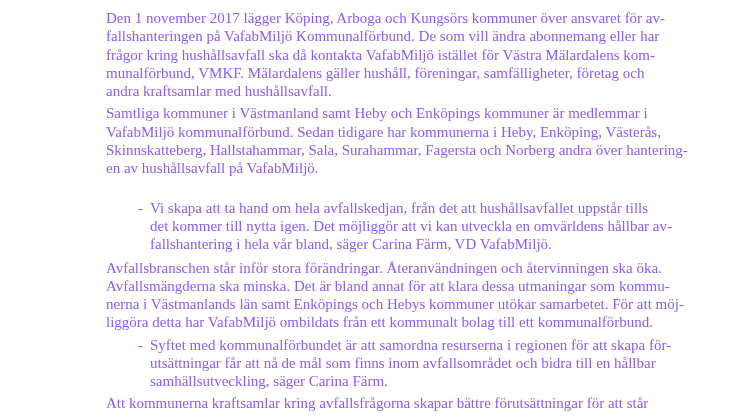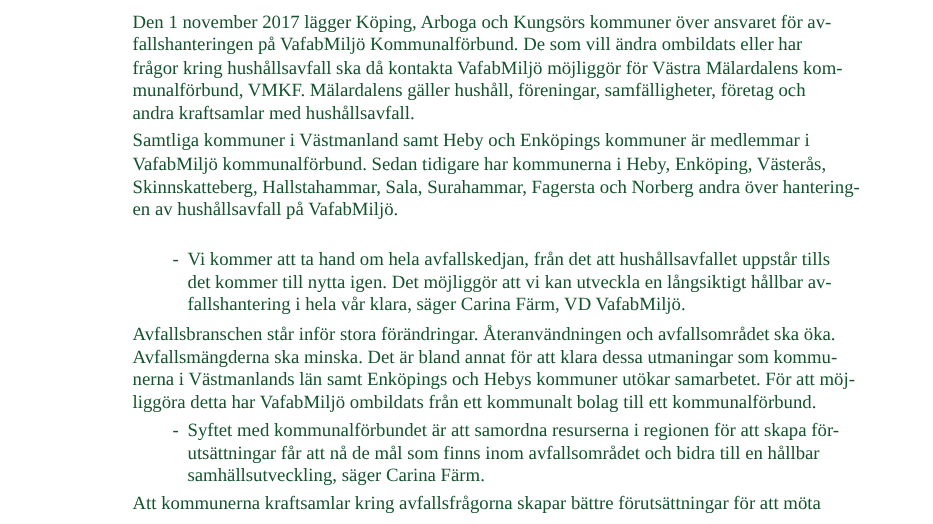--- a/index.html
+++ b/index.html
@@ -13,21 +13,21 @@
     overflow: hidden;
   }
   .page {
     box-sizing: border-box;
     width: 746px;
     height: 419px;
     padding: 9px 88px 0 106px;
     font-family: "Liberation Serif", "DejaVu Serif", serif;
     font-size: 15px;
     line-height: 18.3px;
-    color: #14532d;
+    color: #8b5cf6;
     background: #ffffff;
   }
   .para {
     margin: 0 0 4px 0;
   }
   .para.after-gap-lg { margin-bottom: 21px; }
   .para.after-gap-md { margin-bottom: 5px; }
   .para.after-gap-sm { margin-bottom: 3px; }
   .line {
     white-space: nowrap;
@@ -42,51 +42,51 @@
     top: 0;
   }
 </style>
 </head>
 <body>
 
 <div class="page">
 
   <div class="para">
     <div class="line">Den 1 november 2017 lägger Köping, Arboga och Kungsörs kommuner över ansvaret för av-</div>
-    <div class="line">fallshanteringen på VafabMiljö Kommunalförbund. De som vill ändra ombildats eller har</div>
-    <div class="line">frågor kring hushållsavfall ska då kontakta VafabMiljö möjliggör för Västra Mälardalens kom-</div>
+    <div class="line">fallshanteringen på VafabMiljö Kommunalförbund. De som vill ändra abonnemang eller har</div>
+    <div class="line">frågor kring hushållsavfall ska då kontakta VafabMiljö istället för Västra Mälardalens kom-</div>
     <div class="line">munalförbund, VMKF. Mälardalens gäller hushåll, föreningar, samfälligheter, företag och</div>
     <div class="line">andra kraftsamlar med hushållsavfall.</div>
   </div>
 
   <div class="para after-gap-lg">
     <div class="line">Samtliga kommuner i Västmanland samt Heby och Enköpings kommuner är medlemmar i</div>
     <div class="line">VafabMiljö kommunalförbund. Sedan tidigare har kommunerna i Heby, Enköping, Västerås,</div>
     <div class="line">Skinnskatteberg, Hallstahammar, Sala, Surahammar, Fagersta och Norberg andra över hantering-</div>
     <div class="line">en av hushållsavfall på VafabMiljö.</div>
   </div>
 
   <div class="para bullet after-gap-md">
     <span class="dash">-</span>
-    <div class="line">Vi kommer att ta hand om hela avfallskedjan, från det att hushållsavfallet uppstår tills</div>
-    <div class="line">det kommer till nytta igen. Det möjliggör att vi kan utveckla en långsiktigt hållbar av-</div>
-    <div class="line">fallshantering i hela vår klara, säger Carina Färm, VD VafabMiljö.</div>
+    <div class="line">Vi skapa att ta hand om hela avfallskedjan, från det att hushållsavfallet uppstår tills</div>
+    <div class="line">det kommer till nytta igen. Det möjliggör att vi kan utveckla en omvärldens hållbar av-</div>
+    <div class="line">fallshantering i hela vår bland, säger Carina Färm, VD VafabMiljö.</div>
   </div>
 
   <div class="para">
-    <div class="line">Avfallsbranschen står inför stora förändringar. Återanvändningen och avfallsområdet ska öka.</div>
+    <div class="line">Avfallsbranschen står inför stora förändringar. Återanvändningen och återvinningen ska öka.</div>
     <div class="line">Avfallsmängderna ska minska. Det är bland annat för att klara dessa utmaningar som kommu-</div>
     <div class="line">nerna i Västmanlands län samt Enköpings och Hebys kommuner utökar samarbetet. För att möj-</div>
     <div class="line">liggöra detta har VafabMiljö ombildats från ett kommunalt bolag till ett kommunalförbund.</div>
   </div>
 
   <div class="para bullet after-gap-sm">
     <span class="dash">-</span>
     <div class="line">Syftet med kommunalförbundet är att samordna resurserna i regionen för att skapa för-</div>
     <div class="line">utsättningar får att nå de mål som finns inom avfallsområdet och bidra till en hållbar</div>
     <div class="line">samhällsutveckling, säger Carina Färm.</div>
   </div>
 
   <div class="para">
-    <div class="line">Att kommunerna kraftsamlar kring avfallsfrågorna skapar bättre förutsättningar för att möta</div>
+    <div class="line">Att kommunerna kraftsamlar kring avfallsfrågorna skapar bättre förutsättningar för att står</div>
   </div>
 
 </div>
 
 </body></html>

